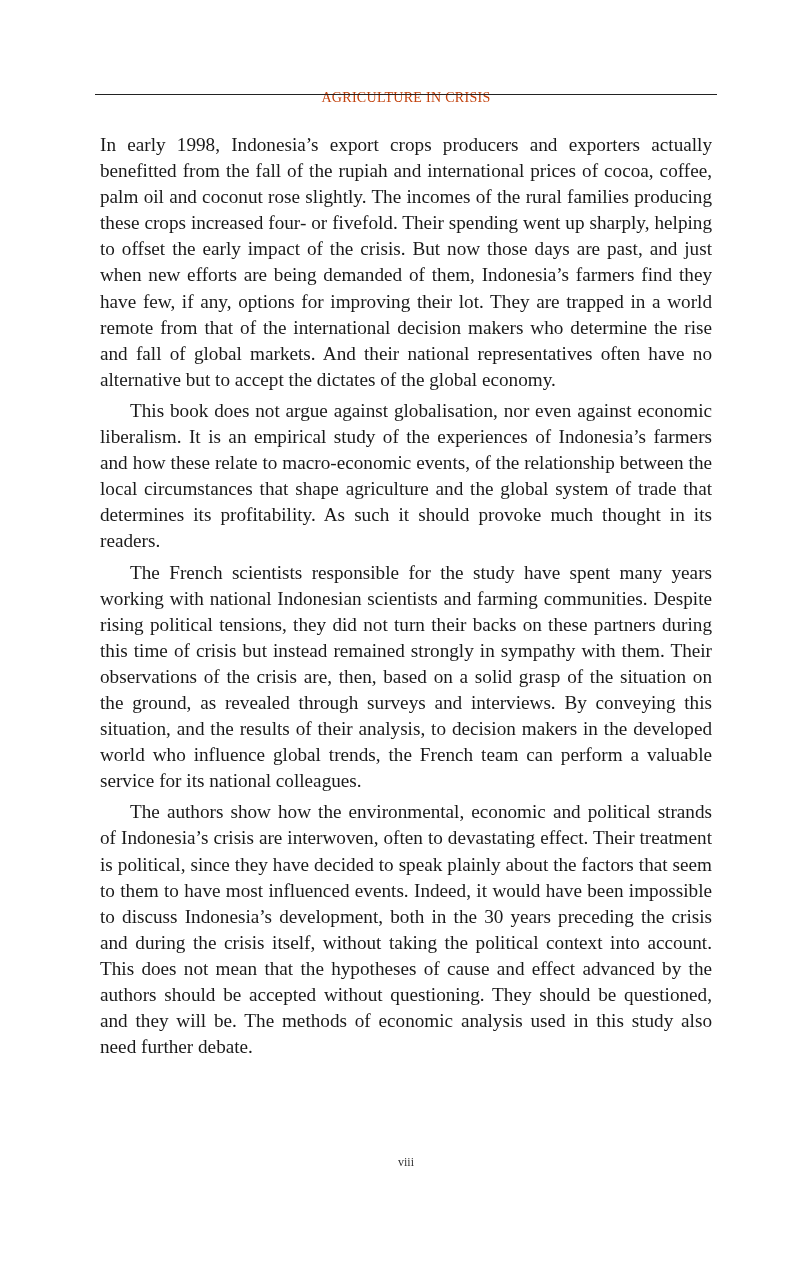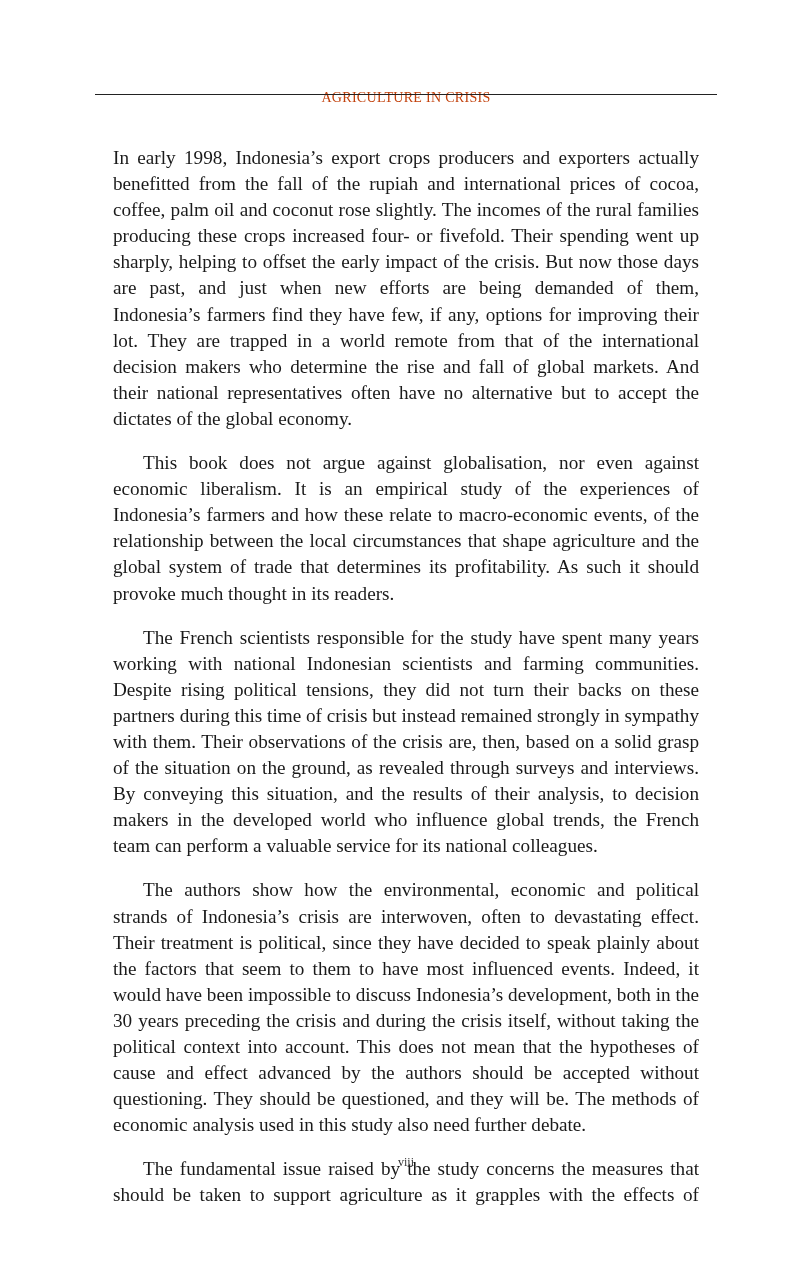--- a/index.html
+++ b/index.html
@@ -3,31 +3,30 @@
   <meta charset="utf-8">
   <style>
     html, body { margin: 0; padding: 0; background: #ffffff; }
     body { width: 800px; height: 1275px; position: relative; overflow: hidden;
       font-family: "Liberation Serif", "DejaVu Serif", serif; color: #1a1a1a; }
     .running-head { position: absolute; top: 70px; left: 95px; width: 622px; text-align: center;
       font-size: 14px; letter-spacing: 0.3px; color: #c2410c; margin-top: 20px; }
     .rule { position: absolute; top: 94px; left: 95px; width: 622px; height: 0; border-top: 1.5px solid #222; }
     .body-text { position: absolute; top: 127px; left: 95px; width: 622px; font-size: 19.2px; line-height: 26.1px;
       text-align: justify; }
-    .body-text p { margin: 18px; }
+    .body-text p { margin: 5px; }
     .body-text p.indent { text-indent: 30px; }
     .folio { position: absolute; top: 1155px; left: 95px; width: 622px; text-align: center; font-size: 12px; color: #333; }
   </style>
 </head>
 <body>
 
 <div class="running-head">AGRICULTURE IN CRISIS</div>
 <div class="rule"></div>
 
 <div class="body-text">
   <p>In early 1998, Indonesia’s export crops producers and exporters actually benefitted from the fall of the rupiah and international prices of cocoa, coffee, palm oil and coconut rose slightly. The incomes of the rural families producing these crops increased four- or fivefold. Their spending went up sharply, helping to offset the early impact of the crisis. But now those days are past, and just when new efforts are being demanded of them, Indonesia’s farmers find they have few, if any, options for improving their lot. They are trapped in a world remote from that of the international decision makers who determine the rise and fall of global markets. And their national representatives often have no alternative but to accept the dictates of the global economy.</p>
   <p class="indent">This book does not argue against globalisation, nor even against economic liberalism. It is an empirical study of the experiences of Indonesia’s farmers and how these relate to macro-economic events, of the relationship between the local circumstances that shape agriculture and the global system of trade that determines its profitability. As such it should provoke much thought in its readers.</p>
   <p class="indent">The French scientists responsible for the study have spent many years working with national Indonesian scientists and farming communities. Despite rising political tensions, they did not turn their backs on these partners during this time of crisis but instead remained strongly in sympathy with them. Their observations of the crisis are, then, based on a solid grasp of the situation on the ground, as revealed through surveys and interviews. By conveying this situation, and the results of their analysis, to decision makers in the developed world who influence global trends, the French team can perform a valuable service for its national colleagues.</p>
   <p class="indent">The authors show how the environmental, economic and political strands of Indonesia’s crisis are interwoven, often to devastating effect. Their treatment is political, since they have decided to speak plainly about the factors that seem to them to have most influenced events. Indeed, it would have been impossible to discuss Indonesia’s development, both in the 30 years preceding the crisis and during the crisis itself, without taking the political context into account.  This does not mean that the hypotheses of cause and effect advanced by the authors should be accepted without questioning. They should be questioned, and they will be. The methods of economic analysis used in this study also need further debate.</p>
-  <p class="indent" style="text-align-last: justify;">The fundamental issue raised by the study concerns the measures that should be taken to support agriculture as it grapples with the effects of</p>
 </div>
 
 <div class="folio">viii</div>
 
 </body></html>

